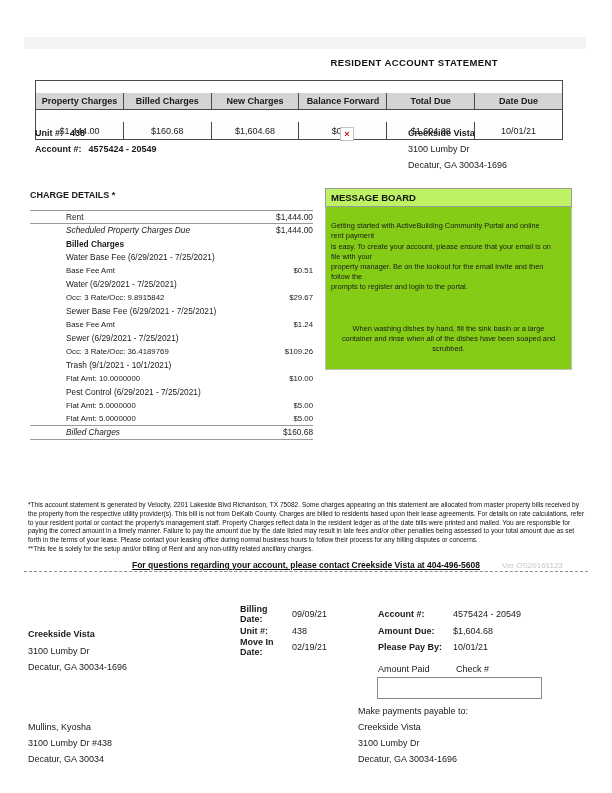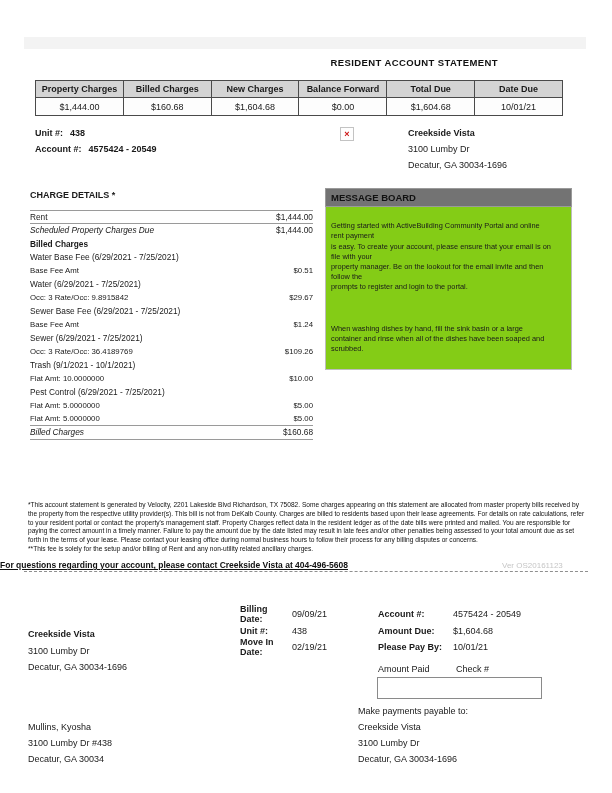--- a/index.html
+++ b/index.html
@@ -44,20 +44,21 @@
     font-weight: bold;
     border-bottom: 1px solid #4a4a4a;
   }
   .summary-table .cell {
     flex: 1 1 0;
     height: 17px;
     display: flex; align-items: center; justify-content: center;
     font-size: 9px;
     border-right: 1px solid #4a4a4a;
     background: #fdfdfd;
+    margin-top: 12px;
   }
   .summary-row.header .cell { background: #d4d4d4; }
   .summary-table .cell:last-child { border-right: none; }
 
   
   .unit-account { position: absolute; left: 35px; top: 125px; font-size: 9px; font-weight: bold; }
   .unit-account .ua-row { height: 16px; display: flex; align-items: center; }
   .unit-account .ua-label { margin-right: 7px; }
 
   
@@ -78,58 +79,59 @@
 
   
   .charge-details { position: absolute; left: 30px; top: 190px; width: 283px; }
   .charge-title { font-size: 9px; font-weight: bold; margin-bottom: 10px; }
   .charge-rows { }
   .charge-row {
     height: 13.5px;
     display: flex; align-items: center;
     font-size: 8.3px;
   }
-  .charge-row .c-label { white-space: nowrap; }
+  .charge-row .c-label { white-space: nowrap; margin-left: 36px; }
   .charge-row .c-value { margin-left: auto; white-space: nowrap; }
   .charge-row.sub { font-size: 7.8px; }
   .charge-row.section { font-weight: bold; }
   .charge-row.total { font-style: italic; }
   .charge-row.total .c-value { font-style: normal; }
   .charge-row.line-top { border-top: 1px solid #9a9a9a; }
   .charge-row.line-bottom { border-bottom: 1px solid #9a9a9a; }
 
   
   .message-board { position: absolute; left: 325px; top: 188px; width: 247px; }
   .mb-header {
-    background: #737373;
+    background: #bef264;
     border: 1px solid #9a9a9a;
     font-size: 9.5px; font-weight: bold;
     padding: 3px 5px;
     color: #111;
   }
   .mb-body {
     border: 1px solid #bdbdbd; border-top: none;
     background: #84cc16;
     min-height: 129px;
     padding: 4px 5px;
     font-size: 7.4px; line-height: 10.2px;
     white-space: pre-line;
   }
   .mb-body .mb-p1 { margin-bottom: 21px; white-space: pre-line; }
-  .mb-body .mb-p2 { white-space: pre-line; }
+  .mb-body .mb-p2 { white-space: pre-line; text-align: center; }
 
   
   .footnotes {
     position: absolute; left: 28px; top: 501px; width: 558px;
     font-size: 6.6px; line-height: 8.8px; color: #111;
   }
 
   
   .contact-line {
     position: absolute; left: 0; top: 560px; width: 612px;
+    text-align: center;
     font-size: 8.5px; font-weight: bold;
     text-decoration: underline;
     color: #111;
   }
   .version-tag {
     position: absolute; left: 502px; top: 561px;
     font-size: 8px; color: #c6c6c6;
   }
   .dashed-line {
     position: absolute; left: 24px; top: 571px; width: 564px;

